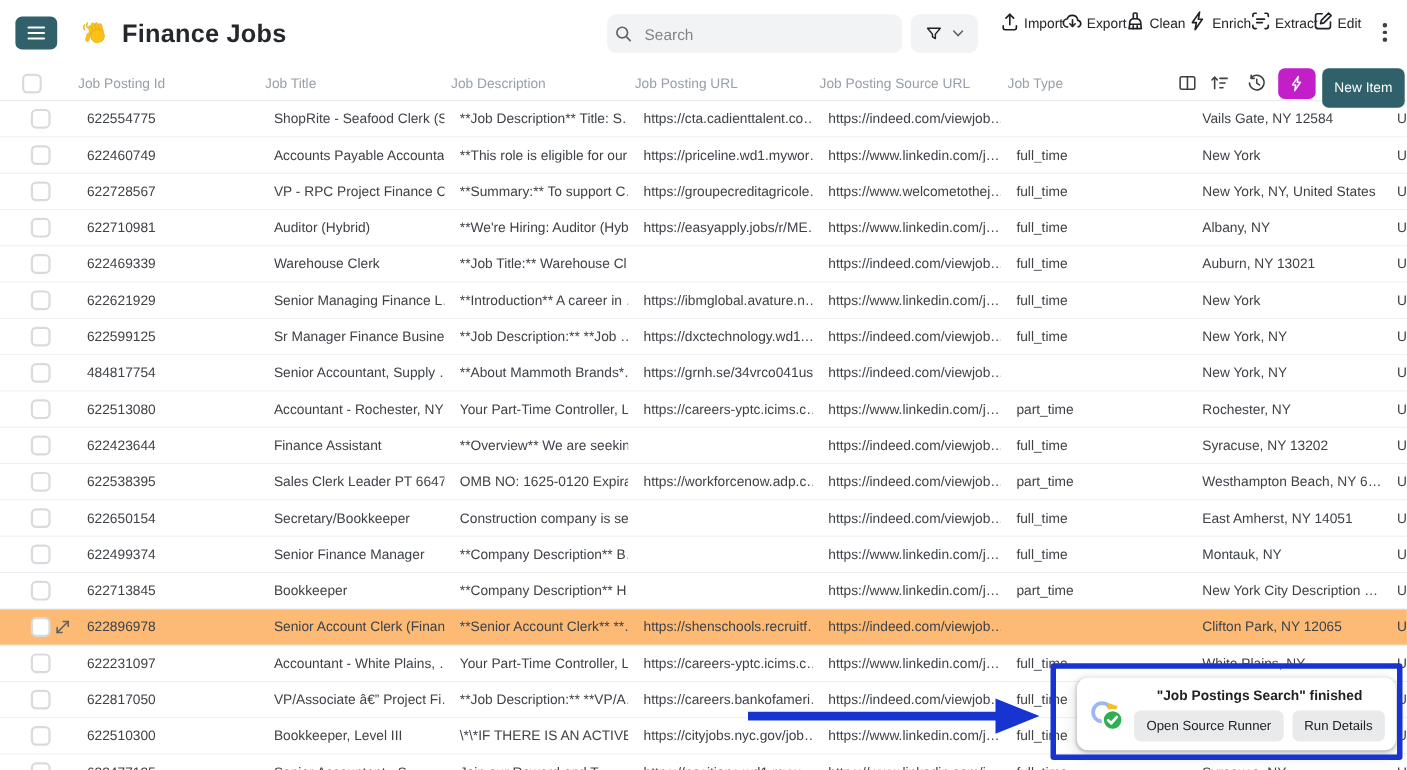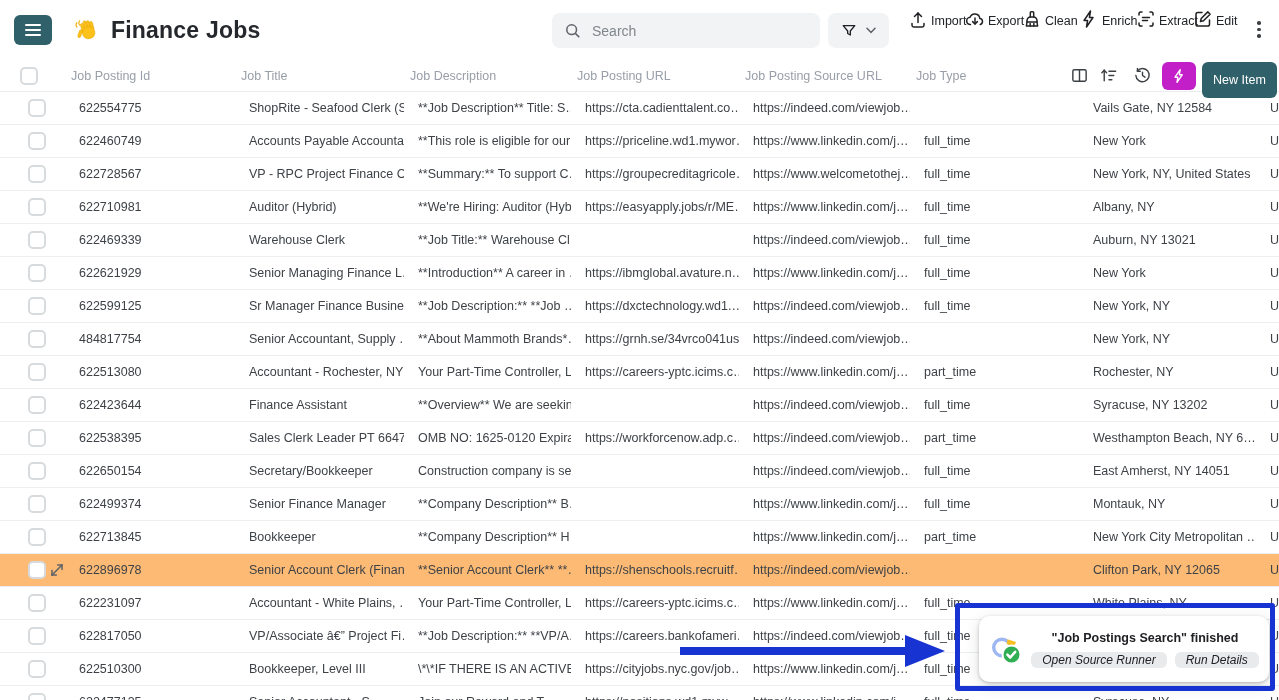--- a/index.html
+++ b/index.html
@@ -9,21 +9,21 @@
 
   
   .topbar { height:60px; position:relative; display:flex; align-items:center; background:#fff; }
   .menu-btn { margin-left:14px; width:38px; height:30px; border-radius:6px; background:var(--teal);
     border:none; display:flex; flex-direction:column; justify-content:center; align-items:center; gap:3px; cursor:pointer; }
   .menu-btn .bar { width:16px; height:2px; background:#fff; border-radius:1px; }
   .wave { margin-left:22px; display:inline-flex; }
   .page-title { margin-left:10px; font-size:23px; font-weight:600; color:#24282c; letter-spacing:.2px; }
 
   .search-box { position:absolute; left:552px; top:13px; width:268px; height:35px; background:#f1f3f4;
-    border-radius:8px; display:flex; align-items:center; padding:0 12px; gap:10px; }
+    border-radius:8px; display:flex; align-items:center; padding:0 6px; gap:10px; }
   .search-box input { border:none; background:transparent; outline:none; font-size:14px; color:#202124; width:100%; }
   .search-box input::placeholder { color:#80868b; }
   .filter-btn { position:absolute; left:828px; top:13px; width:61px; height:35px; background:#f1f3f4;
     border:none; border-radius:8px; display:flex; align-items:center; justify-content:center; gap:9px; cursor:pointer; }
 
   .top-actions { position:absolute; left:908px; top:9px; display:flex; }
   .taction { width:57px; background:none; border:none; display:flex; flex-direction:row;
     align-items:center; gap:3px; cursor:pointer; }
   .taction svg { width:20px; height:20px; }
   .tlabel { font-size:12.5px; color:#202327; white-space:nowrap; }
@@ -49,22 +49,22 @@
   .cell { padding-left:14px; padding-right:6px; font-size:12.5px; color:#3e4247; white-space:nowrap; overflow:hidden; }
   .expand { position:absolute; left:42px; top:50%; transform:translateY(-50%); display:none; }
 
   
   .toast { position:absolute; left:979px; top:616px; width:290px; height:66px; background:#fff; border-radius:10px;
     box-shadow:0 1px 3px rgba(60,64,67,.3), 0 4px 14px rgba(60,64,67,.18); z-index:30;
     display:flex; align-items:center; padding:0 10px; gap:8px; }
   .toast-body { flex:1; display:flex; flex-direction:column; align-items:center; }
   .toast-title { font-size:12.5px; font-weight:700; color:#202124; margin-bottom:7px; white-space:nowrap; }
   .toast-buttons { display:flex; gap:8px; }
-  .toast-buttons button { height:16px; padding:0 11px; border-radius:6px; border:none; background:#e9eaec;
-    font-size:12px; font-weight:500; color:#202124; cursor:pointer; white-space:nowrap;font-style:italic; }
+  .toast-buttons button { height:28px; padding:0 11px; border-radius:6px; border:none; background:#e9eaec;
+    font-size:12px; font-weight:500; color:#202124; cursor:pointer; white-space:nowrap; }
   .annotation-rect { position:absolute; left:955px; top:603px; width:320px; height:88px;
     border:5px solid #1733d1; border-radius:3px; z-index:40; pointer-events:none; }
   .annotation-arrow { position:absolute; left:680px; top:629px; z-index:35; pointer-events:none; }
 </style>
 </head>
 <body>
 
 <div class="app">
 
   <header class="topbar">
@@ -413,21 +413,21 @@
       <div class="cell c0">
         <span class="checkbox"></span>
 
       </div>
       <div class="cell">622713845</div>
       <div class="cell">Bookkeeper</div>
       <div class="cell">**Company Description** H…</div>
       <div class="cell"></div>
       <div class="cell">https://www.linkedin.com/j…</div>
       <div class="cell">part_time</div>
-      <div class="cell">New York City Metropolitan …</div>
+      <div class="cell">New York City Description …</div>
       <div class="cell">United States</div>
     </div>
       <div class="row grid-cols hovered">
       <div class="cell c0">
         <span class="checkbox"></span>
         <span class="expand" style="display: inline-flex;">
           <svg width="14" height="14" viewBox="0 0 14 14" fill="none" stroke="#5f6368" stroke-width="1.5" stroke-linecap="round" stroke-linejoin="round">
             <path d="M2 12 L12 2"></path>
               <path d="M12 2H7.6"></path>
               <path d="M12 2v4.4"></path>

